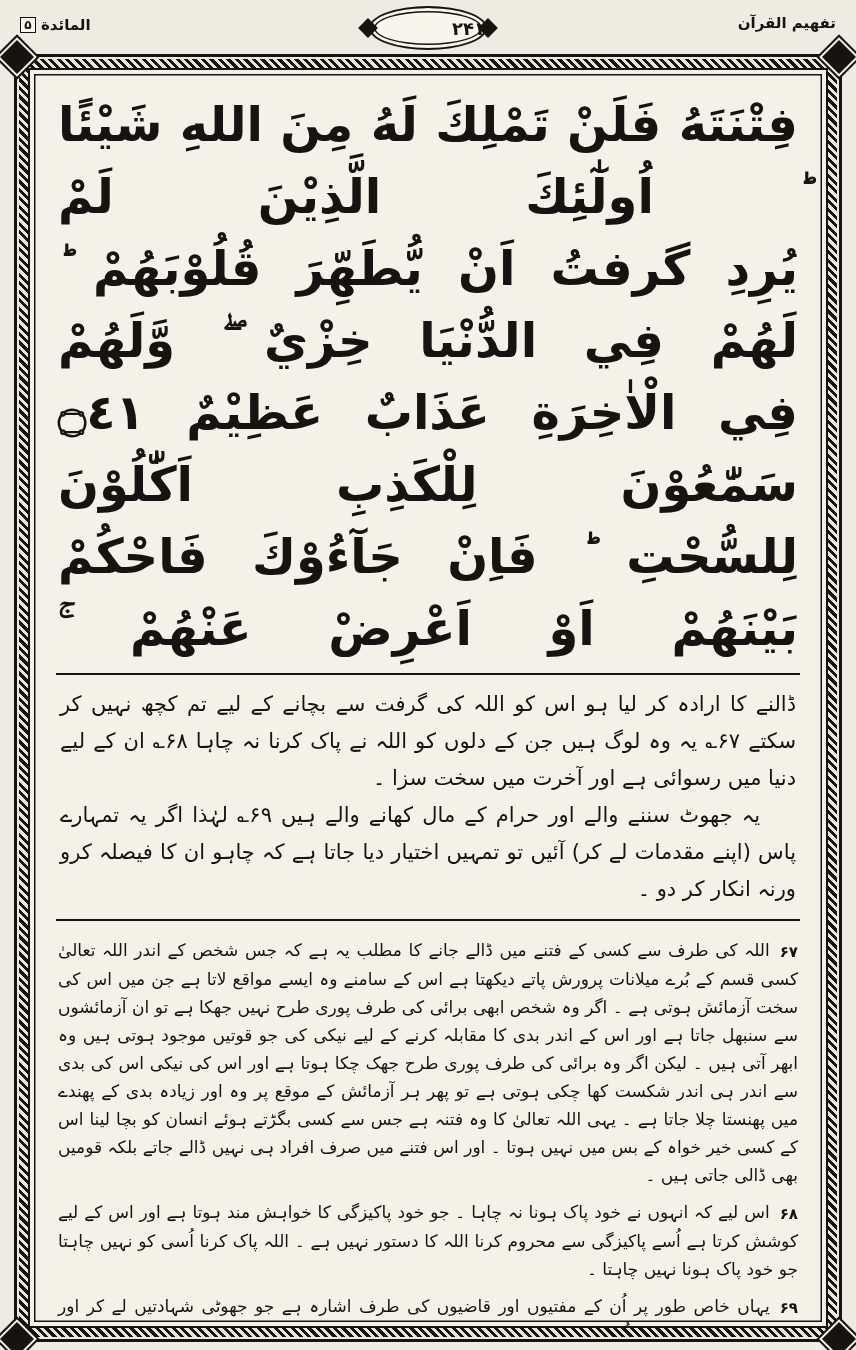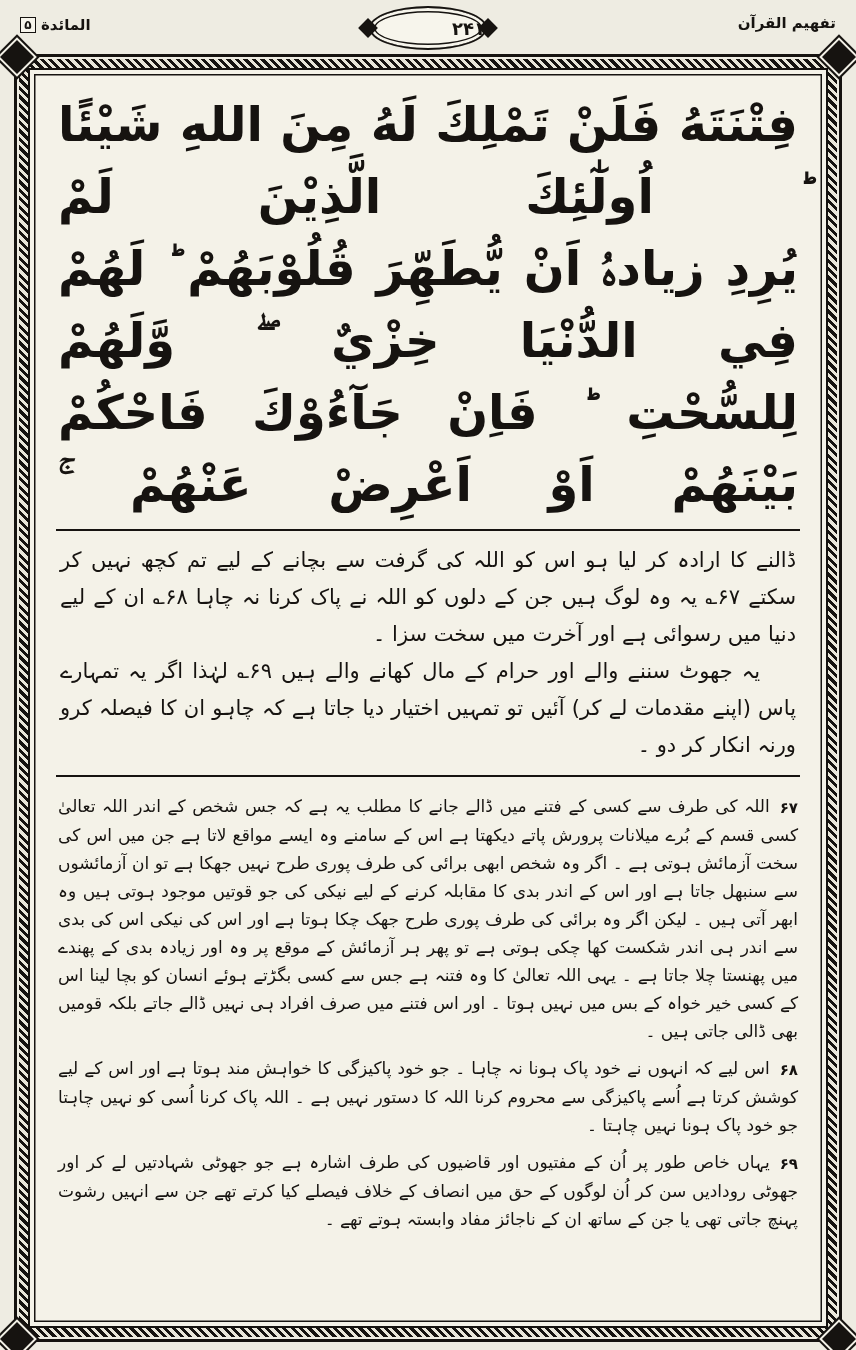--- a/index.html
+++ b/index.html
@@ -116,21 +116,22 @@
 <div class="frame">
   <span class="corner tl"></span>
   <span class="corner tr"></span>
   <span class="corner bl"></span>
   <span class="corner br"></span>
   <div class="frame-band">
     <div class="frame-inner">
 
       <div class="quran">
         <p>فِتْنَتَهُ فَلَنْ تَمْلِكَ لَهُ مِنَ اللهِ شَيْئًا ؕ اُولٰٓئِكَ الَّذِيْنَ لَمْ</p>
-        <p>يُرِدِ زیادہُ اَنْ يُّطَهِّرَ قُلُوْبَهُمْ ؕ لَهُمْ فِي الدُّنْيَا خِزْيٌ ۖ وَّلَهُمْ</p>
+        <p>يُرِدِ گرفتُ اَنْ يُّطَهِّرَ قُلُوْبَهُمْ ؕ لَهُمْ فِي الدُّنْيَا خِزْيٌ ۖ وَّلَهُمْ</p>
+        <p>فِي الْاٰخِرَةِ عَذَابٌ عَظِيْمٌ ۝٤١ سَمّٰعُوْنَ لِلْكَذِبِ اَكّٰلُوْنَ</p>
         <p>لِلسُّحْتِ ؕ فَاِنْ جَآءُوْكَ فَاحْكُمْ بَيْنَهُمْ اَوْ اَعْرِضْ عَنْهُمْ ۚ</p>
       </div>
 
       <hr class="divider">
 
       <div class="translation">
         <p>ڈالنے کا ارادہ کر لیا ہو اس کو اللہ کی گرفت سے بچانے کے لیے تم کچھ نہیں کر سکتے ۶۷؎ یہ وہ لوگ ہیں جن کے دلوں کو اللہ نے پاک کرنا نہ چاہا ۶۸؎ ان کے لیے دنیا میں رسوائی ہے اور آخرت میں سخت سزا ۔</p>
         <p class="second">یہ جھوٹ سننے والے اور حرام کے مال کھانے والے ہیں ۶۹؎ لہٰذا اگر یہ تمہارے پاس (اپنے مقدمات لے کر) آئیں تو تمہیں اختیار دیا جاتا ہے کہ چاہو ان کا فیصلہ کرو ورنہ انکار کر دو ۔</p>
       </div>
 

